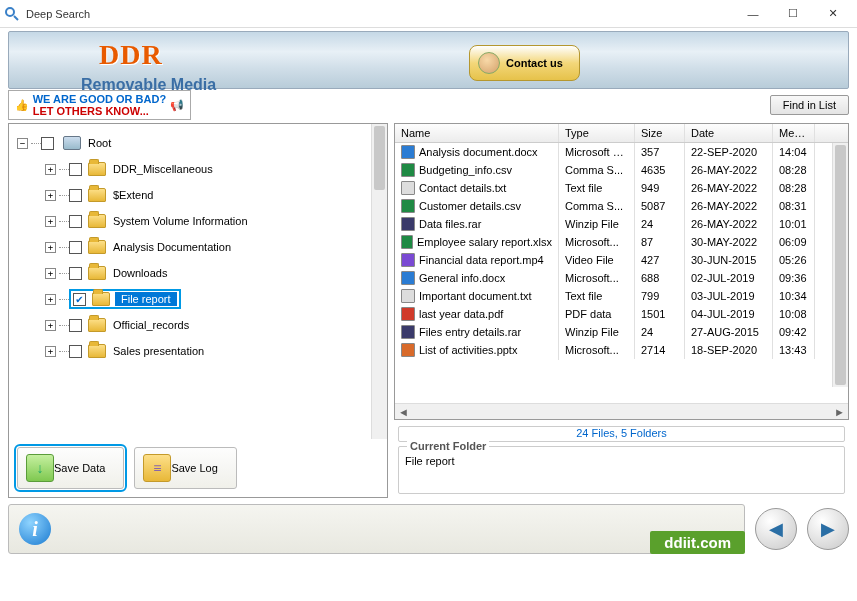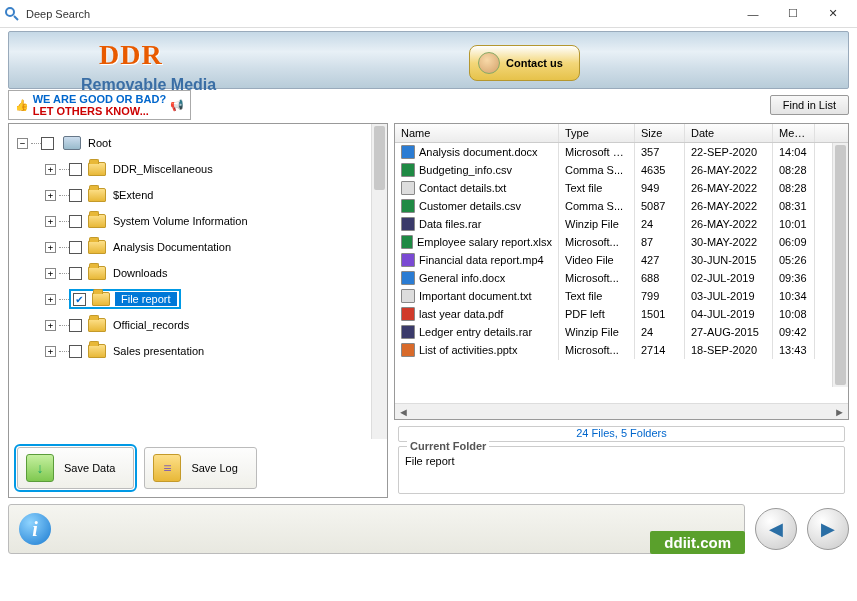--- a/index.html
+++ b/index.html
@@ -38,21 +38,21 @@
 .folder { width: 18px; height: 14px; background: linear-gradient(180deg, #fde08a, #e8b838); border: 1px solid #c49a2a; border-radius: 2px 2px 1px 1px; margin: 0 5px 0 2px; position: relative; }
 .folder::before { content: ""; position: absolute; top: -4px; left: 0; width: 8px; height: 4px; background: #e8b838; border: 1px solid #c49a2a; border-bottom: none; border-radius: 2px 2px 0 0; }
 .disk { width: 18px; height: 14px; background: linear-gradient(180deg, #cde, #9bc); border: 1px solid #678; border-radius: 2px; margin: 0 5px; }
 .chk { width: 13px; height: 13px; border: 1px solid #555; margin-right: 4px; display: inline-flex; align-items: center; justify-content: center; font-size: 10px; color: #0066cc; }
 .tree-row.selected { }
 .tree-row.selected .sel-box { background: #fff; border: 2px solid #0099e5; padding: 1px 2px; display: flex; align-items: center; }
 .tree-row.selected .label { background: #0078d7; color: #fff; padding: 1px 6px; }
 .tree-row .label { padding: 1px 2px; }
 
 .btn-row { display: flex; gap: 10px; padding: 8px; border-top: none; }
-.big-btn { display: flex; align-items: center; gap: 10px; padding: 6px 18px 6px 8px; background: linear-gradient(180deg,#fdfdfd,#f0f0ea); border: 1px solid #bbb; border-radius: 3px; }
+.big-btn { display: flex; align-items: center; gap: 0; padding: 6px 18px 6px 8px; background: linear-gradient(180deg,#fdfdfd,#f0f0ea); border: 1px solid #bbb; border-radius: 3px; }
 .big-btn.primary { outline: 2px solid #0099e5; outline-offset: 1px; }
 .big-btn .ic { width: 28px; height: 28px; border-radius: 3px; display: flex; align-items: center; justify-content: center; }
 .ic-save { background: linear-gradient(180deg,#c5f0a0,#7fc850); border: 1px solid #5a9c3a; }
 .ic-save::after { content: "↓"; color: #2a6; font-weight: bold; font-size: 14px; }
 .ic-log { background: linear-gradient(180deg,#fde08a,#e8b838); border: 1px solid #c49a2a; }
 .ic-log::after { content: "≡"; color: #86a; font-weight: bold; font-size: 14px; }
 
 .list-head { display: flex; background: linear-gradient(180deg,#fdfdfd,#ececec); border-bottom: 1px solid #ccc; }
 .list-head > div, .list-row > div { padding: 3px 6px; border-right: 1px solid #e0e0e0; overflow: hidden; white-space: nowrap; text-overflow: ellipsis; }
 .col-name { width: 164px; display: flex; align-items: center; }
@@ -315,29 +315,29 @@
             <div class="col-type">Text file</div>
             <div class="col-size">799</div>
             <div class="col-date">03-JUL-2019</div>
             <div class="col-time">10:34</div>
           </div>
           <div class="list-row">
             <div class="col-name">
               <span class="file-ic ic-pdf"></span>
               <span>last year data.pdf</span>
             </div>
-            <div class="col-type">PDF left</div>
+            <div class="col-type">PDF data</div>
             <div class="col-size">1501</div>
             <div class="col-date">04-JUL-2019</div>
             <div class="col-time">10:08</div>
           </div>
           <div class="list-row">
             <div class="col-name">
               <span class="file-ic ic-rar"></span>
-              <span>Ledger entry details.rar</span>
+              <span>Files entry details.rar</span>
             </div>
             <div class="col-type">Winzip File</div>
             <div class="col-size">24</div>
             <div class="col-date">27-AUG-2015</div>
             <div class="col-time">09:42</div>
           </div>
           <div class="list-row">
             <div class="col-name">
               <span class="file-ic ic-pptx"></span>
               <span>List of activities.pptx</span>

